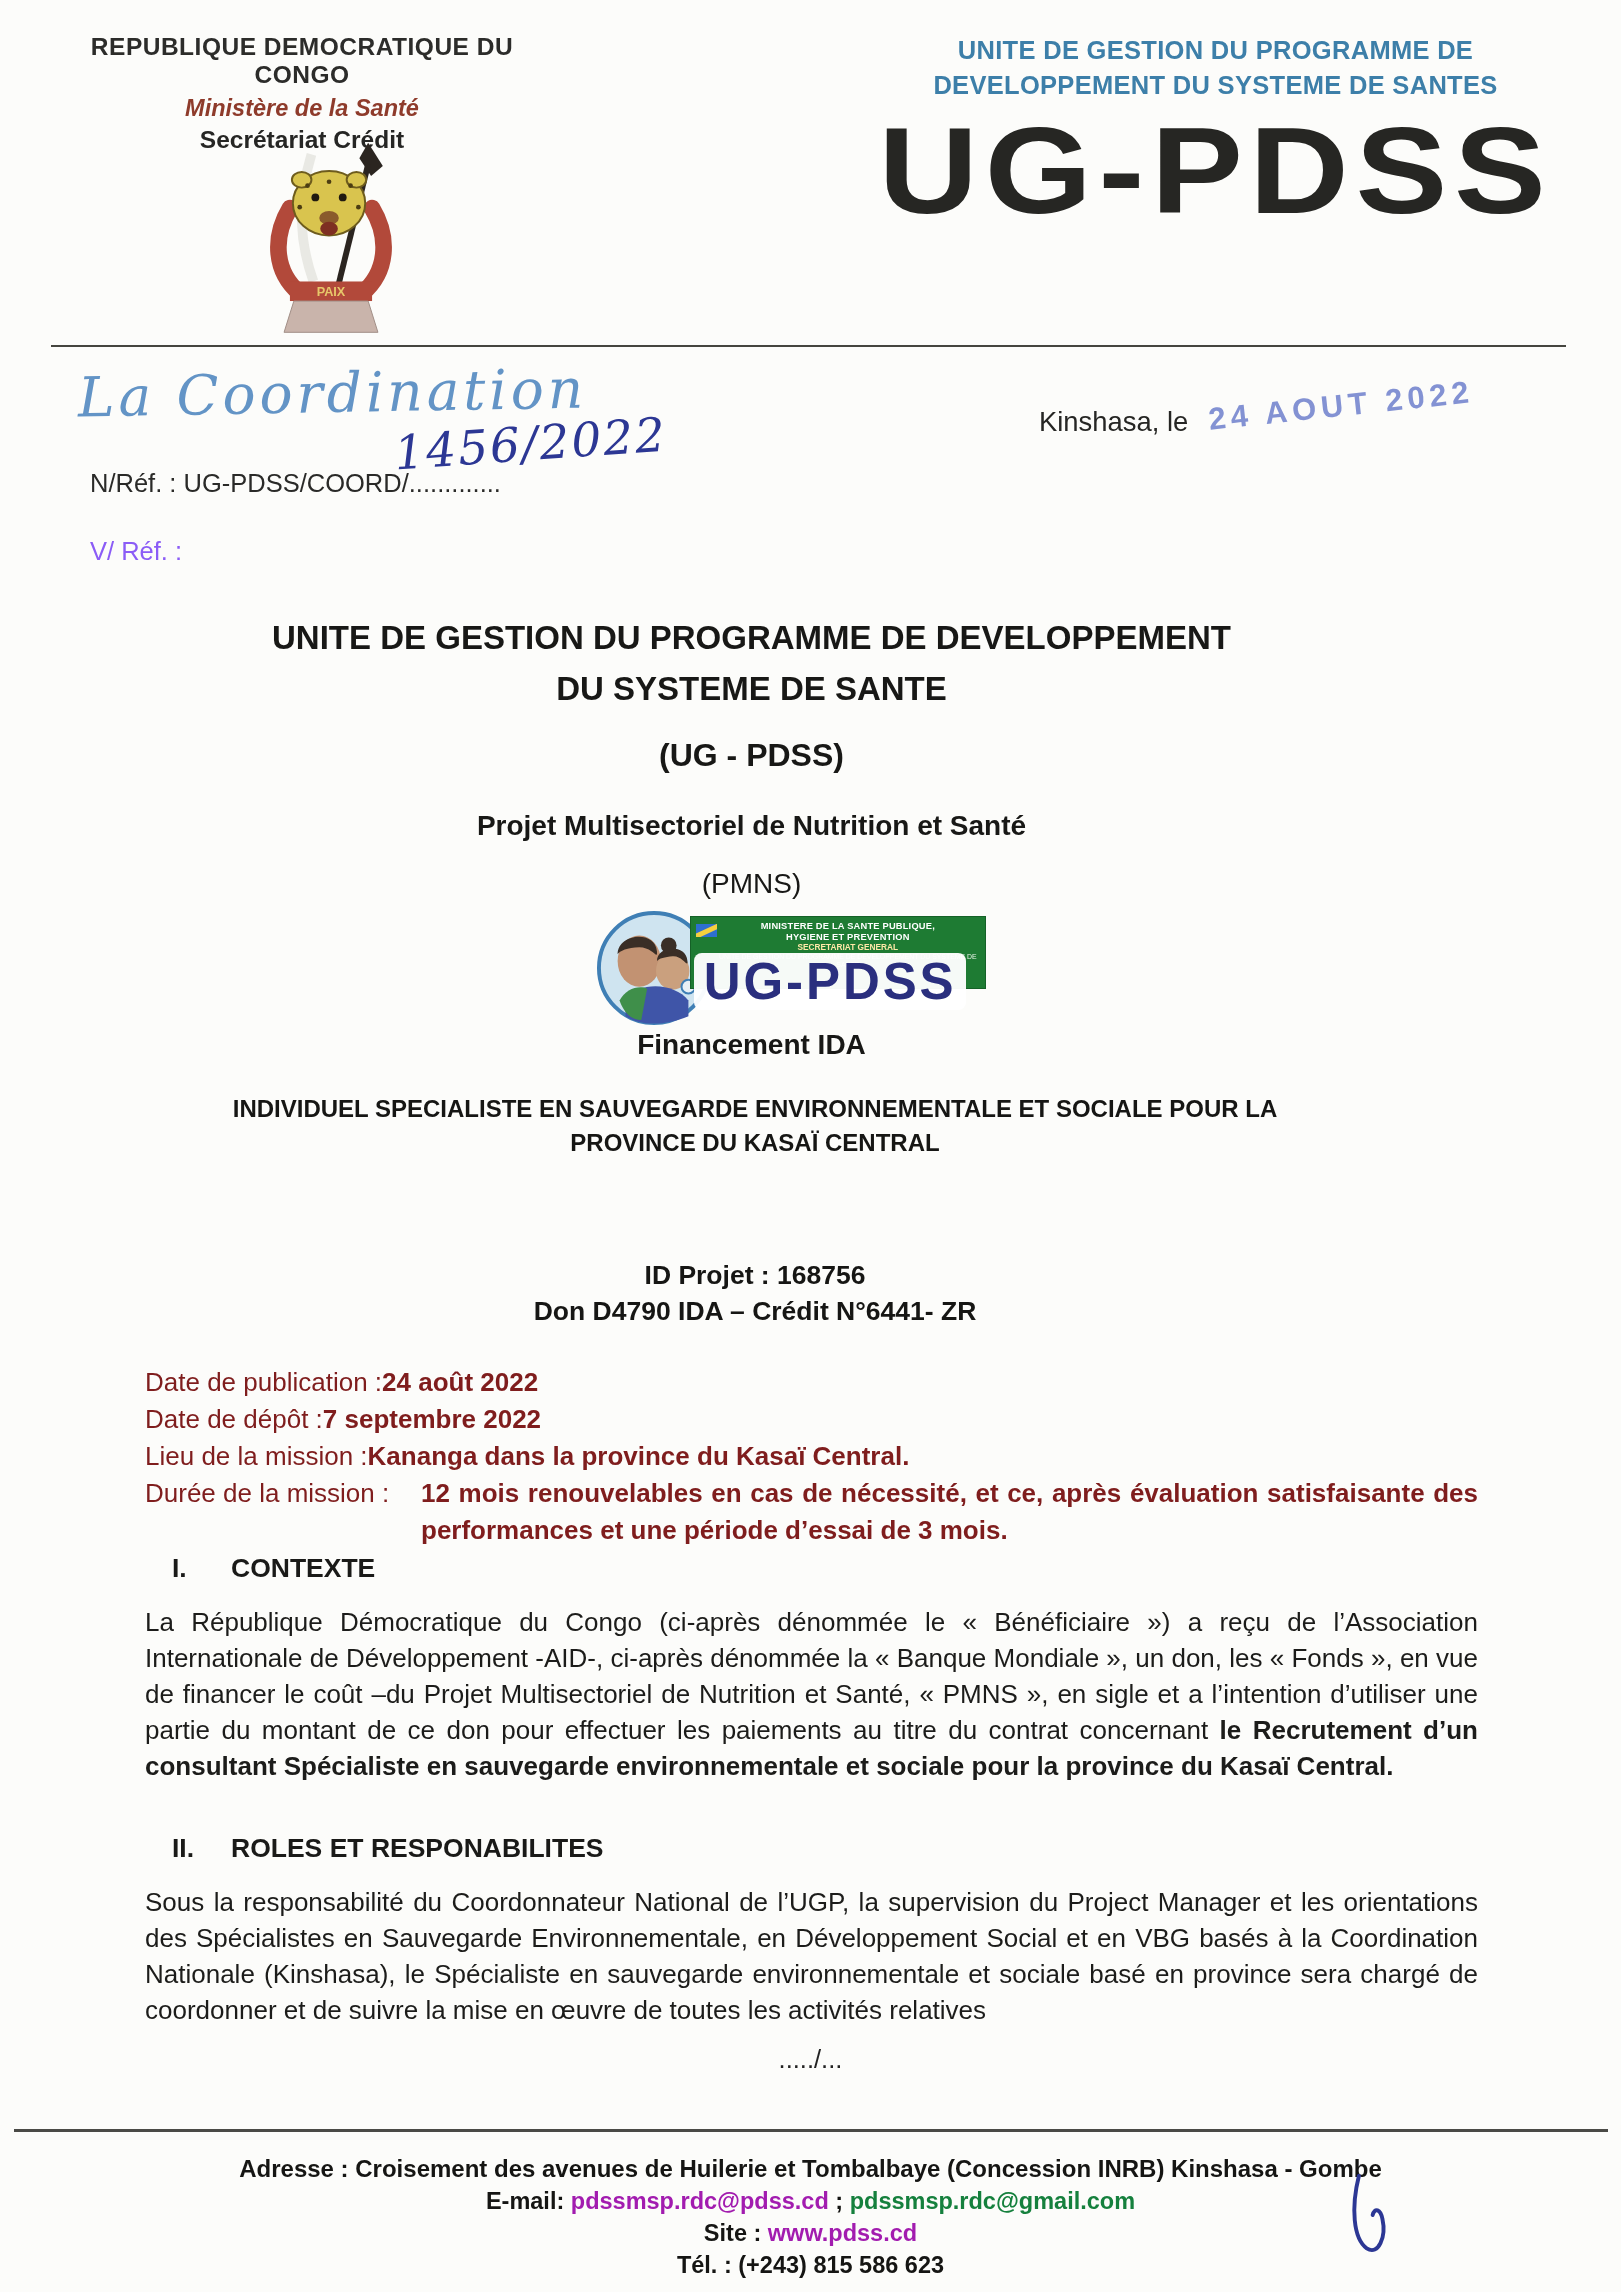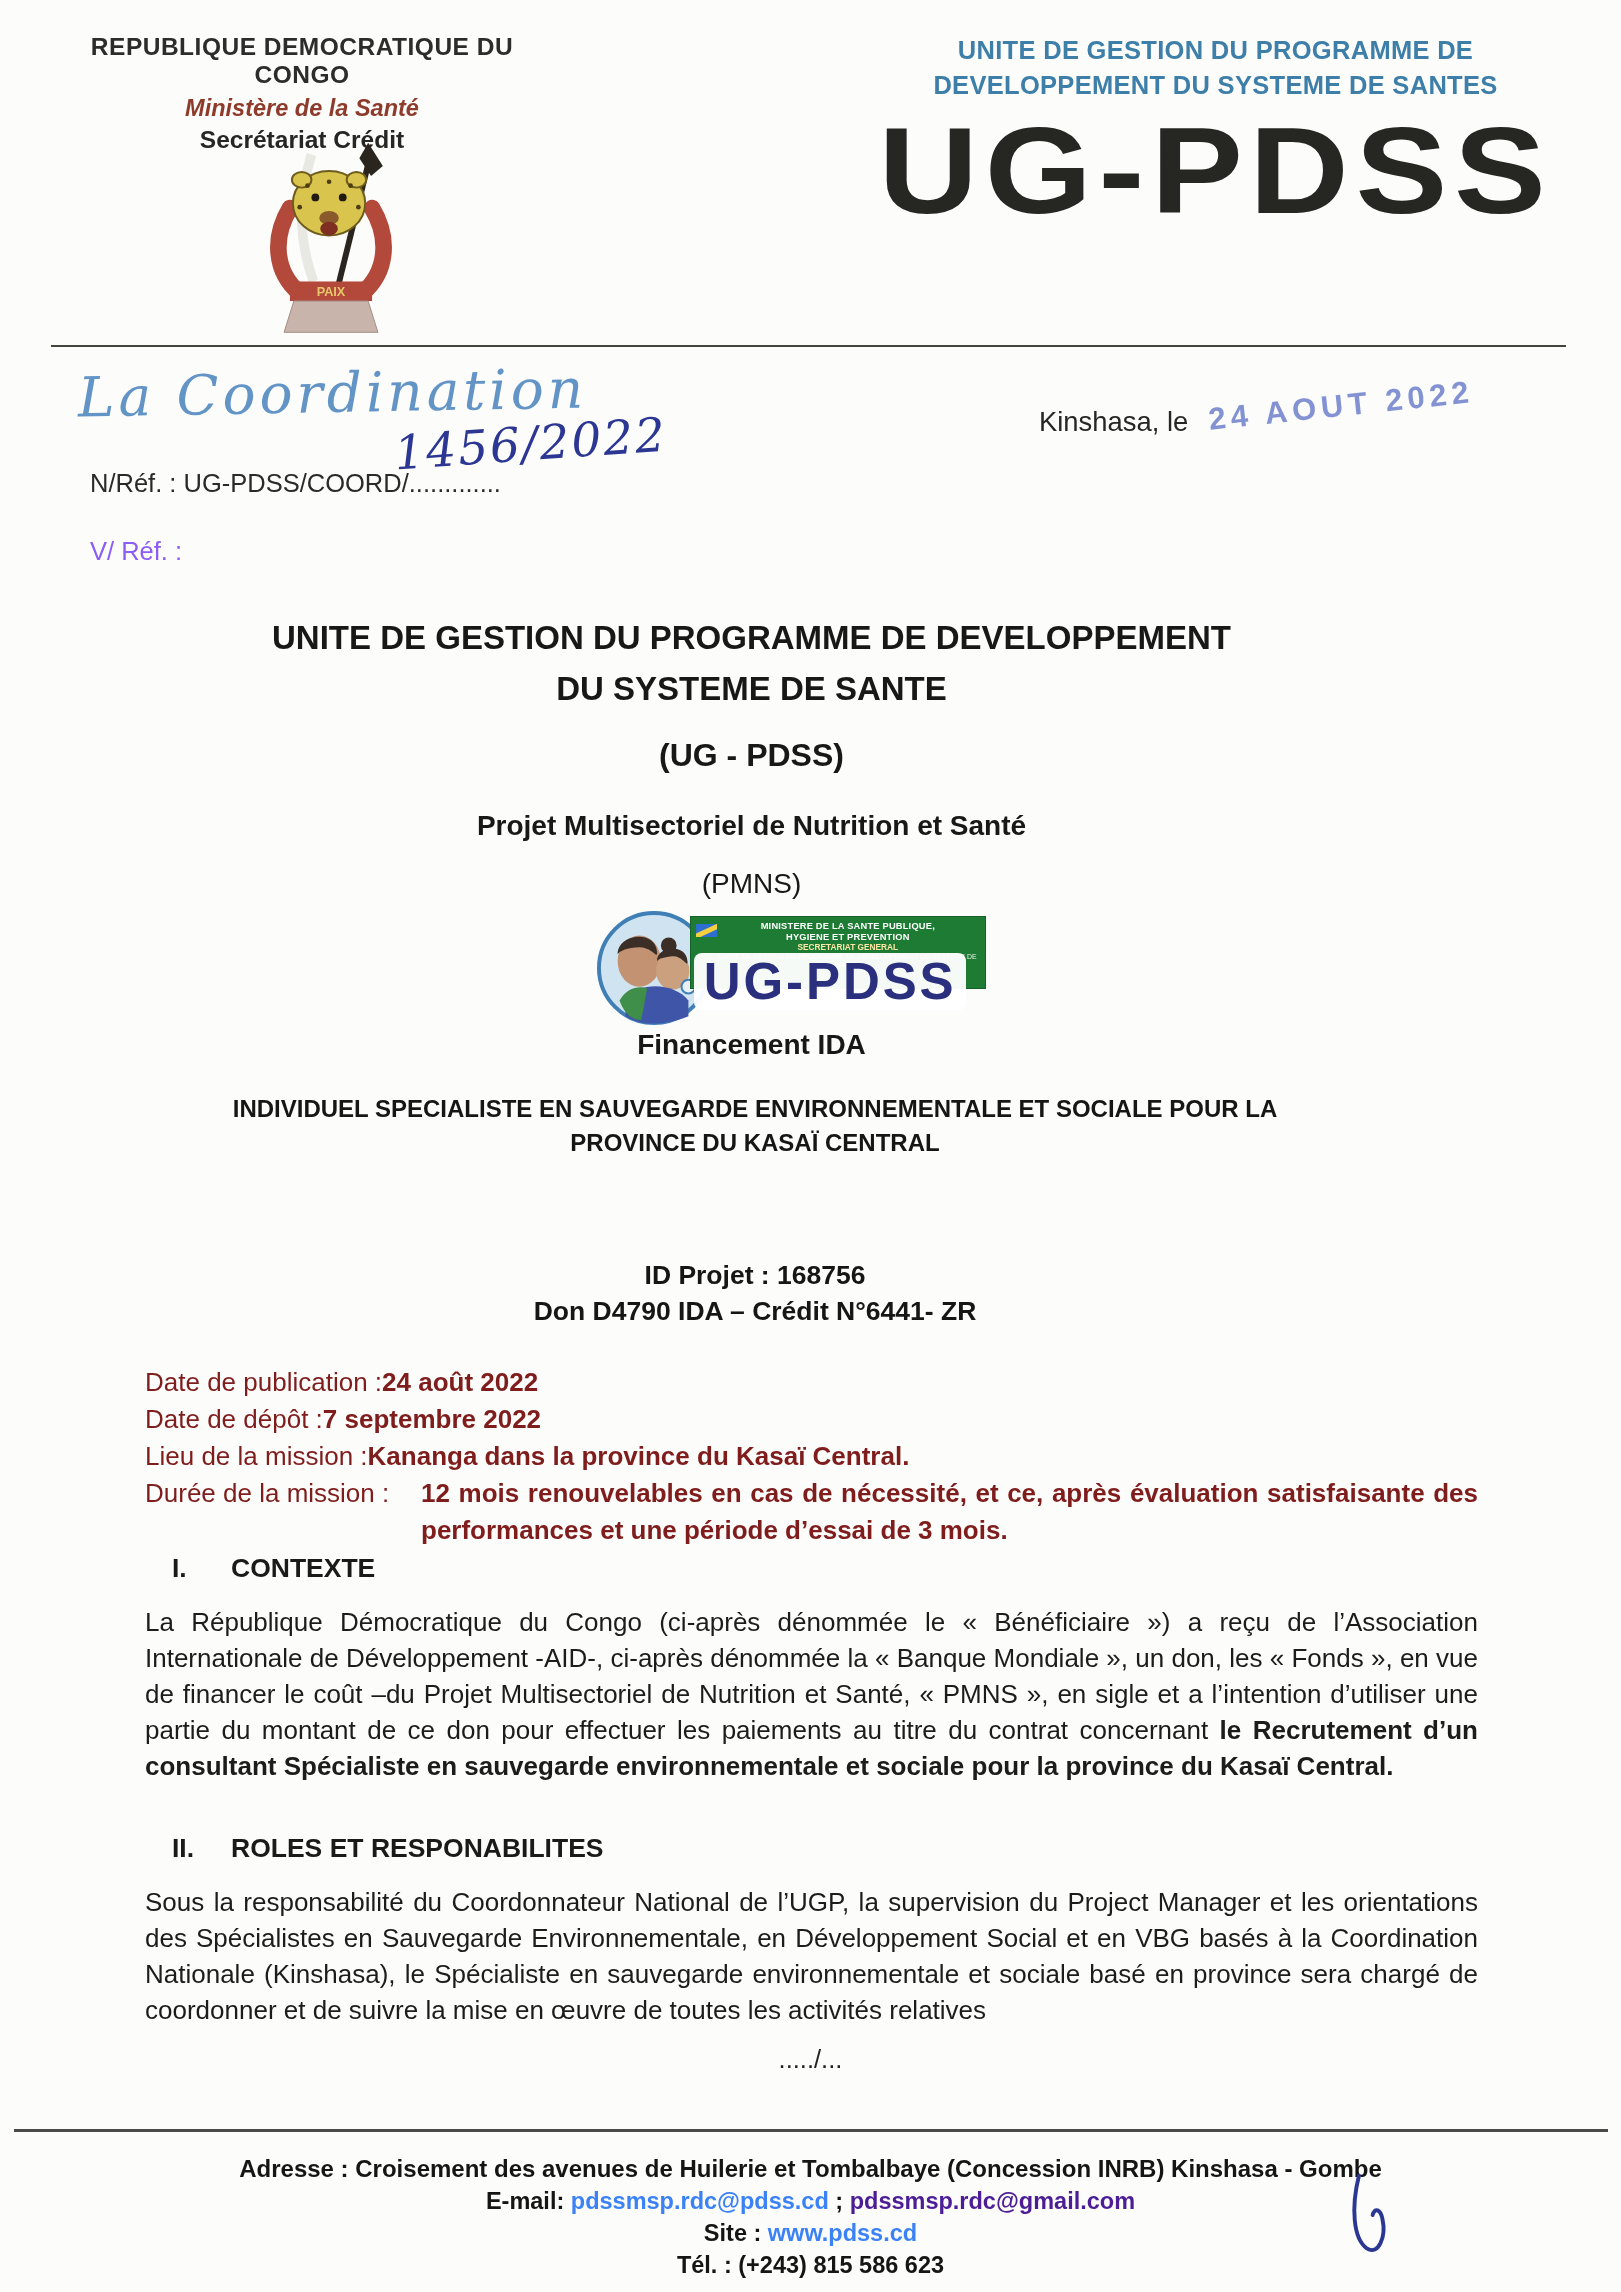--- a/index.html
+++ b/index.html
@@ -96,22 +96,22 @@
   .sh1{left:172px;top:1553px;width:1176px;}
   .sh2{left:172px;top:1833px;width:1176px;}
 
   .continuation{left:0;top:2045px;width:1621px;text-align:center;font-size:25.5px;color:#222;}
 
   
   .f-line{left:13.7px;top:2129px;width:1594px;height:2.9px;background:#4a4a46;}
   .footer{left:0;top:2152px;width:1621px;text-align:center;color:#151513;}
   .f-addr{font-size:24px;font-weight:bold;line-height:33px;}
   .f-row{font-size:23.5px;font-weight:bold;line-height:32px;}
-  .lnk1{color:#3b82f6;}
-  .lnk2{color:#4c1d95;}
+  .lnk1{color:#a21caf;}
+  .lnk2{color:#15803d;}
   .squiggle{left:1345px;top:2168px;}
 </style>
 </head>
 <body>
 
 <div class="page">
 
   <div class="abs hdr-left">
     <div class="hdr-l1">REPUBLIQUE DEMOCRATIQUE DU CONGO</div>
     <div class="hdr-l2">Ministère de la Santé</div>

